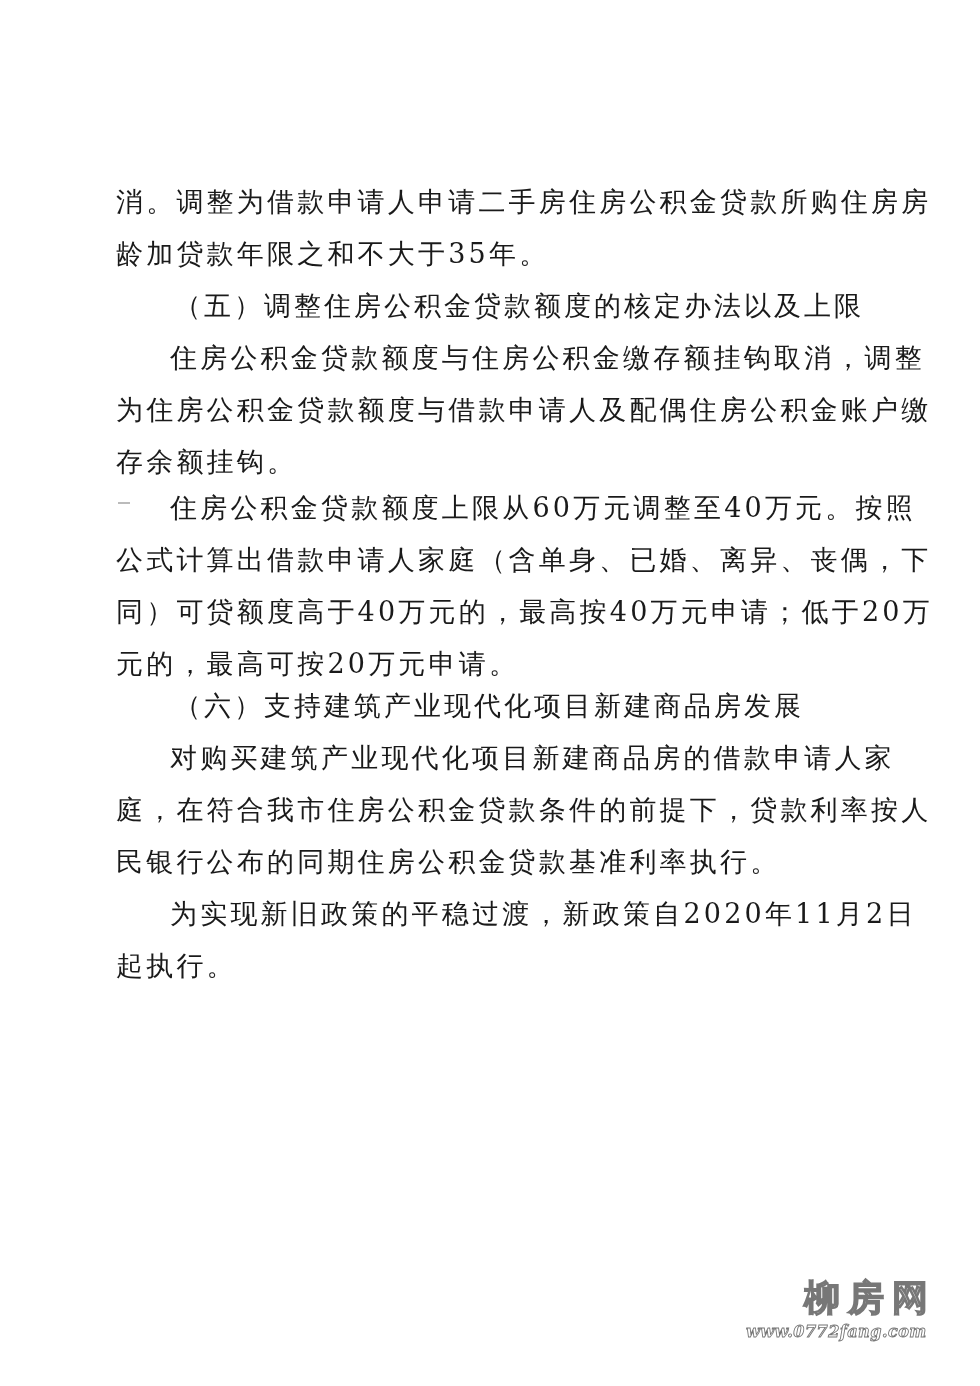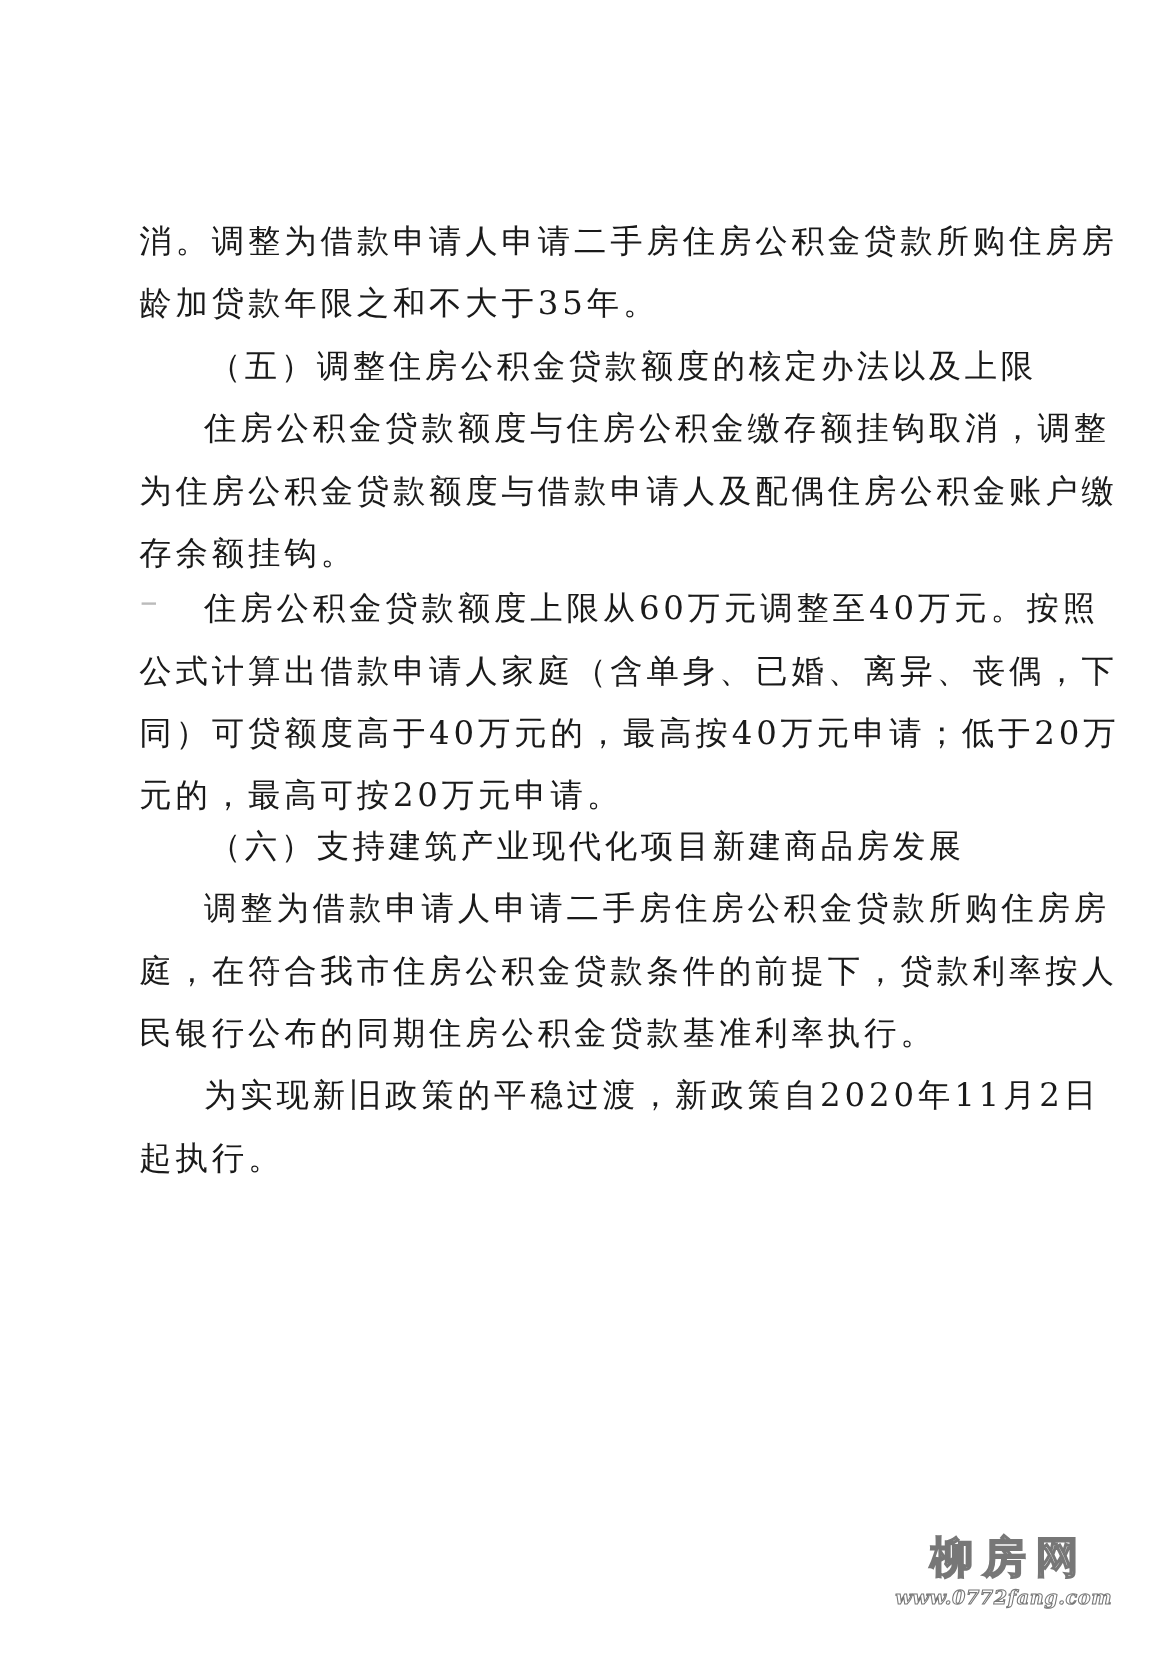--- a/index.html
+++ b/index.html
@@ -14,21 +14,21 @@
   }
   .indent { left: 170px; }
   .heading { left: 174px; letter-spacing: 3px; }
   .speck { position: absolute; left: 118px; top: 502px; width: 12px; height: 2px; background: #bbb; }
   .watermark {
     position: absolute; left: 746px; top: 1278px; width: 190px; height: 72px;
   }
   .wm-title {
     position: absolute; left: 0; top: 0; width: 190px; font-size: 36px; line-height: 40px;
     color: #fff; -webkit-text-stroke: 1.4px #777; font-family: Liberation Serif, serif;
-    letter-spacing: 8px; text-align: center; font-weight: bold;
+    letter-spacing: 8px; text-align: right; font-weight: bold;
   }
   .wm-url {
     position: absolute; left: 0; top: 44px; font-size: 16px; line-height: 20px; font-weight: bold;
     color: #fff; -webkit-text-stroke: 0.9px #777; font-family: "DejaVu Serif", serif; letter-spacing: 0.5px; font-style: italic;
   }
 </style>
 </head>
 <body>
 
 <div class="page">
@@ -38,21 +38,21 @@
   <div class="line" style="top:238px">龄加贷款年限之和不大于35年。</div>
   <div class="line heading" style="top:290px">（五）调整住房公积金贷款额度的核定办法以及上限</div>
   <div class="line indent" style="top:342px">住房公积金贷款额度与住房公积金缴存额挂钩取消，调整</div>
   <div class="line" style="top:446px">存余额挂钩。</div>
   <div class="line" style="top:394px">为住房公积金贷款额度与借款申请人及配偶住房公积金账户缴</div>
   <div class="line indent" style="top:492px">住房公积金贷款额度上限从60万元调整至40万元。按照</div>
   <div class="line" style="top:544px">公式计算出借款申请人家庭（含单身、已婚、离异、丧偶，下</div>
   <div class="line" style="top:596px">同）可贷额度高于40万元的，最高按40万元申请；低于20万</div>
   <div class="line" style="top:648px">元的，最高可按20万元申请。</div>
   <div class="line heading" style="top:690px">（六）支持建筑产业现代化项目新建商品房发展</div>
-  <div class="line indent" style="top:742px">调整为借款申请人申请二手房住房公积金贷款所购住房房</div>
+  <div class="line indent" style="top:742px">对购买建筑产业现代化项目新建商品房的借款申请人家</div>
   <div class="line" style="top:794px">庭，在符合我市住房公积金贷款条件的前提下，贷款利率按人</div>
   <div class="line" style="top:846px">民银行公布的同期住房公积金贷款基准利率执行。</div>
   <div class="line indent" style="top:898px">为实现新旧政策的平稳过渡，新政策自2020年11月2日</div>
   <div class="line" style="top:950px">起执行。</div>
 
   <div class="watermark">
     <div class="wm-title">柳房网</div>
     <div class="wm-url">www.0772fang.com</div>
   </div>
 </div>

